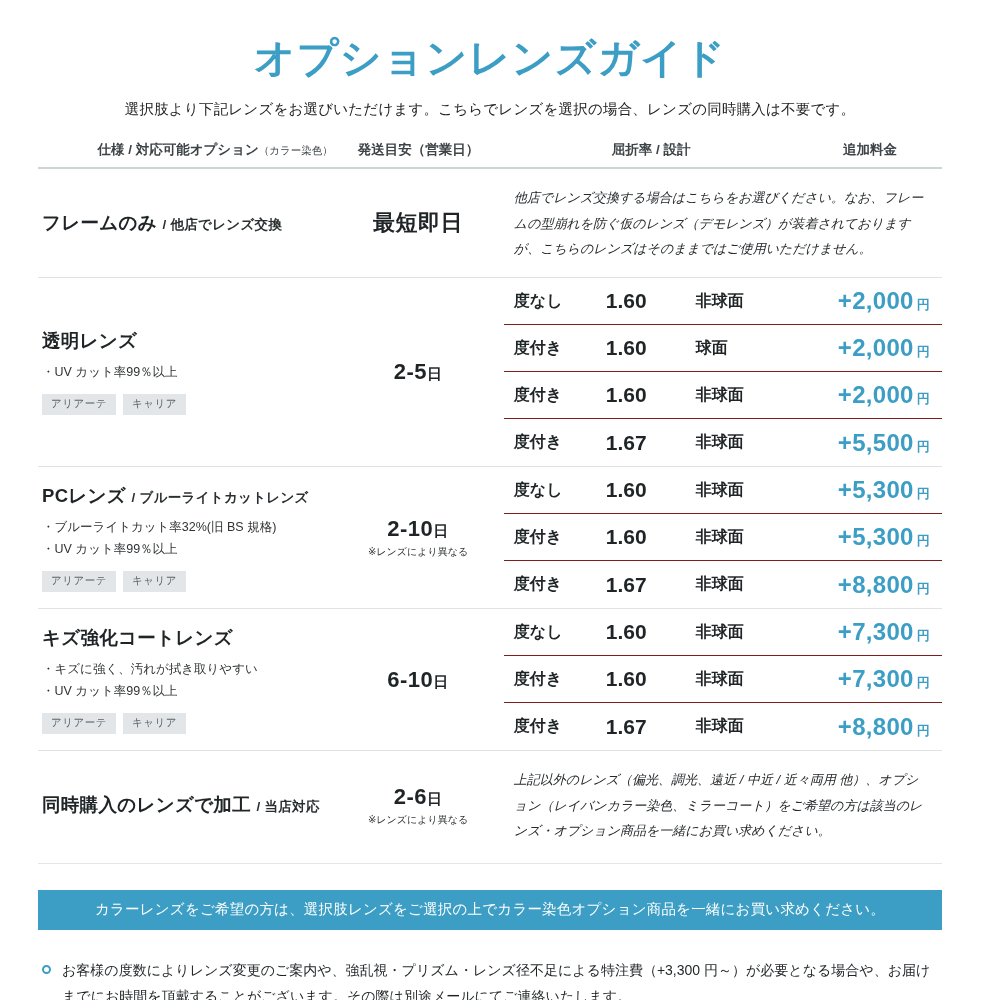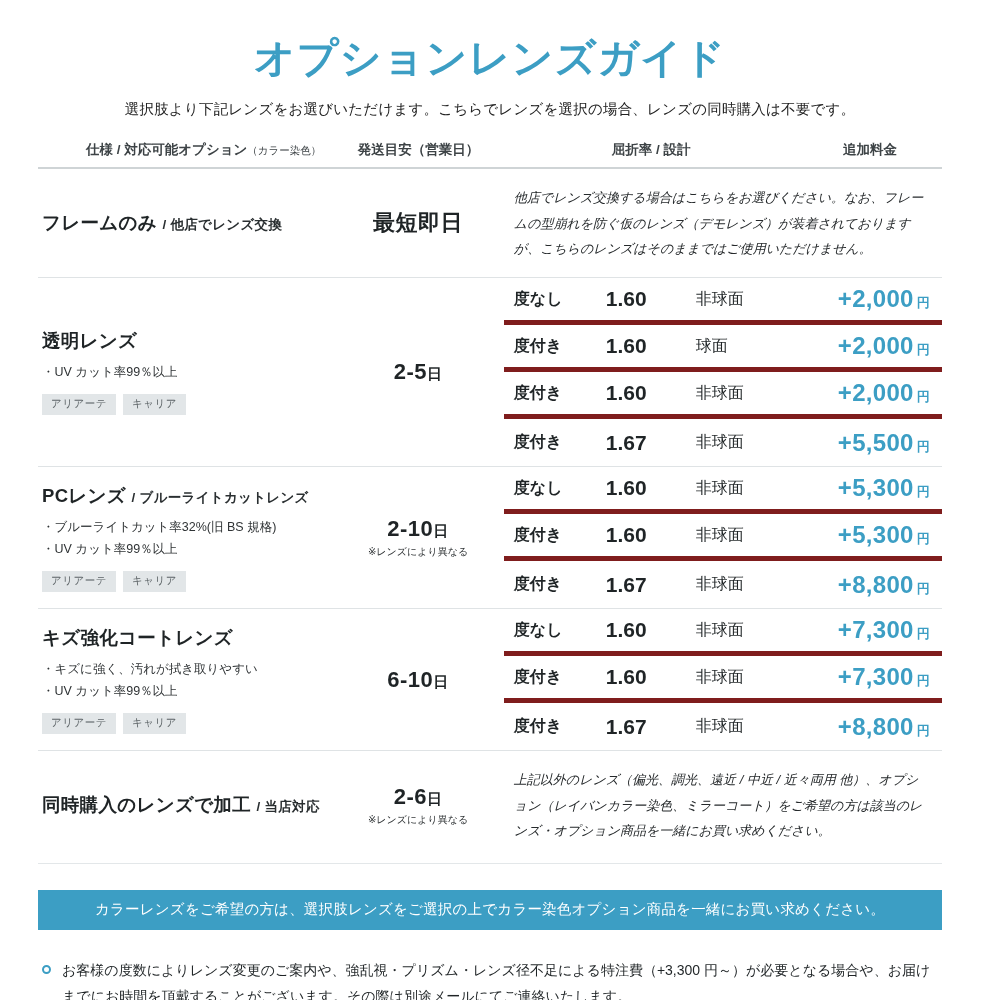--- a/index.html
+++ b/index.html
@@ -38,21 +38,21 @@
   
   .colhead {
     display: flex;
     align-items: flex-end;
     margin-top: 22px;
     color: #3d4346;
     font-size: 13.5px;
     font-weight: bold;
     padding-bottom: 8px;
   }
-  .colhead .c1 { width: 300px; padding-left: 48px; }
+  .colhead .c1 { width: 300px; padding-left: 48px; text-align: right; }
   .colhead .c2 { width: 175px; text-align: center; }
   .colhead .c3 { width: 300px; text-align: center; }
   .colhead .c4 { width: 147px; text-align: center; }
   .small-note { font-size: 10.5px; font-weight: normal; }
 
   .rule-top { border-top: 2px solid #cfd4d6; }
 
   
   .row {
     display: flex;
@@ -117,27 +117,27 @@
   }
   .days-main .unit { font-size: 15px; }
   .days-note { font-size: 10px; color: #30343600; }
   .days-note.show { color: #303436; margin-top: 3px; }
 
   
   .spec {
     display: flex;
     align-items: center;
     height: 47px;
-    border-bottom: 5px solid #7f1d1d;
+    border-bottom: 1px solid #7f1d1d;
     padding-left: 10px;
   }
   .spec:last-child { border-bottom: none; }
   .spec .s-deg { width: 92px; font-size: 16px; font-weight: bold; color: #1f2426; }
   .spec .s-idx { width: 90px; font-size: 21px; font-weight: bold; color: #1f2426; }
-  .spec .s-des { width: 112px; font-size: 16px; font-weight: normal; color: #1f2426; }
+  .spec .s-des { width: 112px; font-size: 16px; font-weight: bold; color: #1f2426; }
   .spec .s-price {
     flex: 1;
     text-align: right;
     padding-right: 12px;
     color: #3c9ec4;
     font-size: 24px;
     font-weight: bold;
     letter-spacing: 0.3px;
   }
   .spec .s-price .yen { font-size: 13px; font-weight: bold; margin-left: 3px; }

